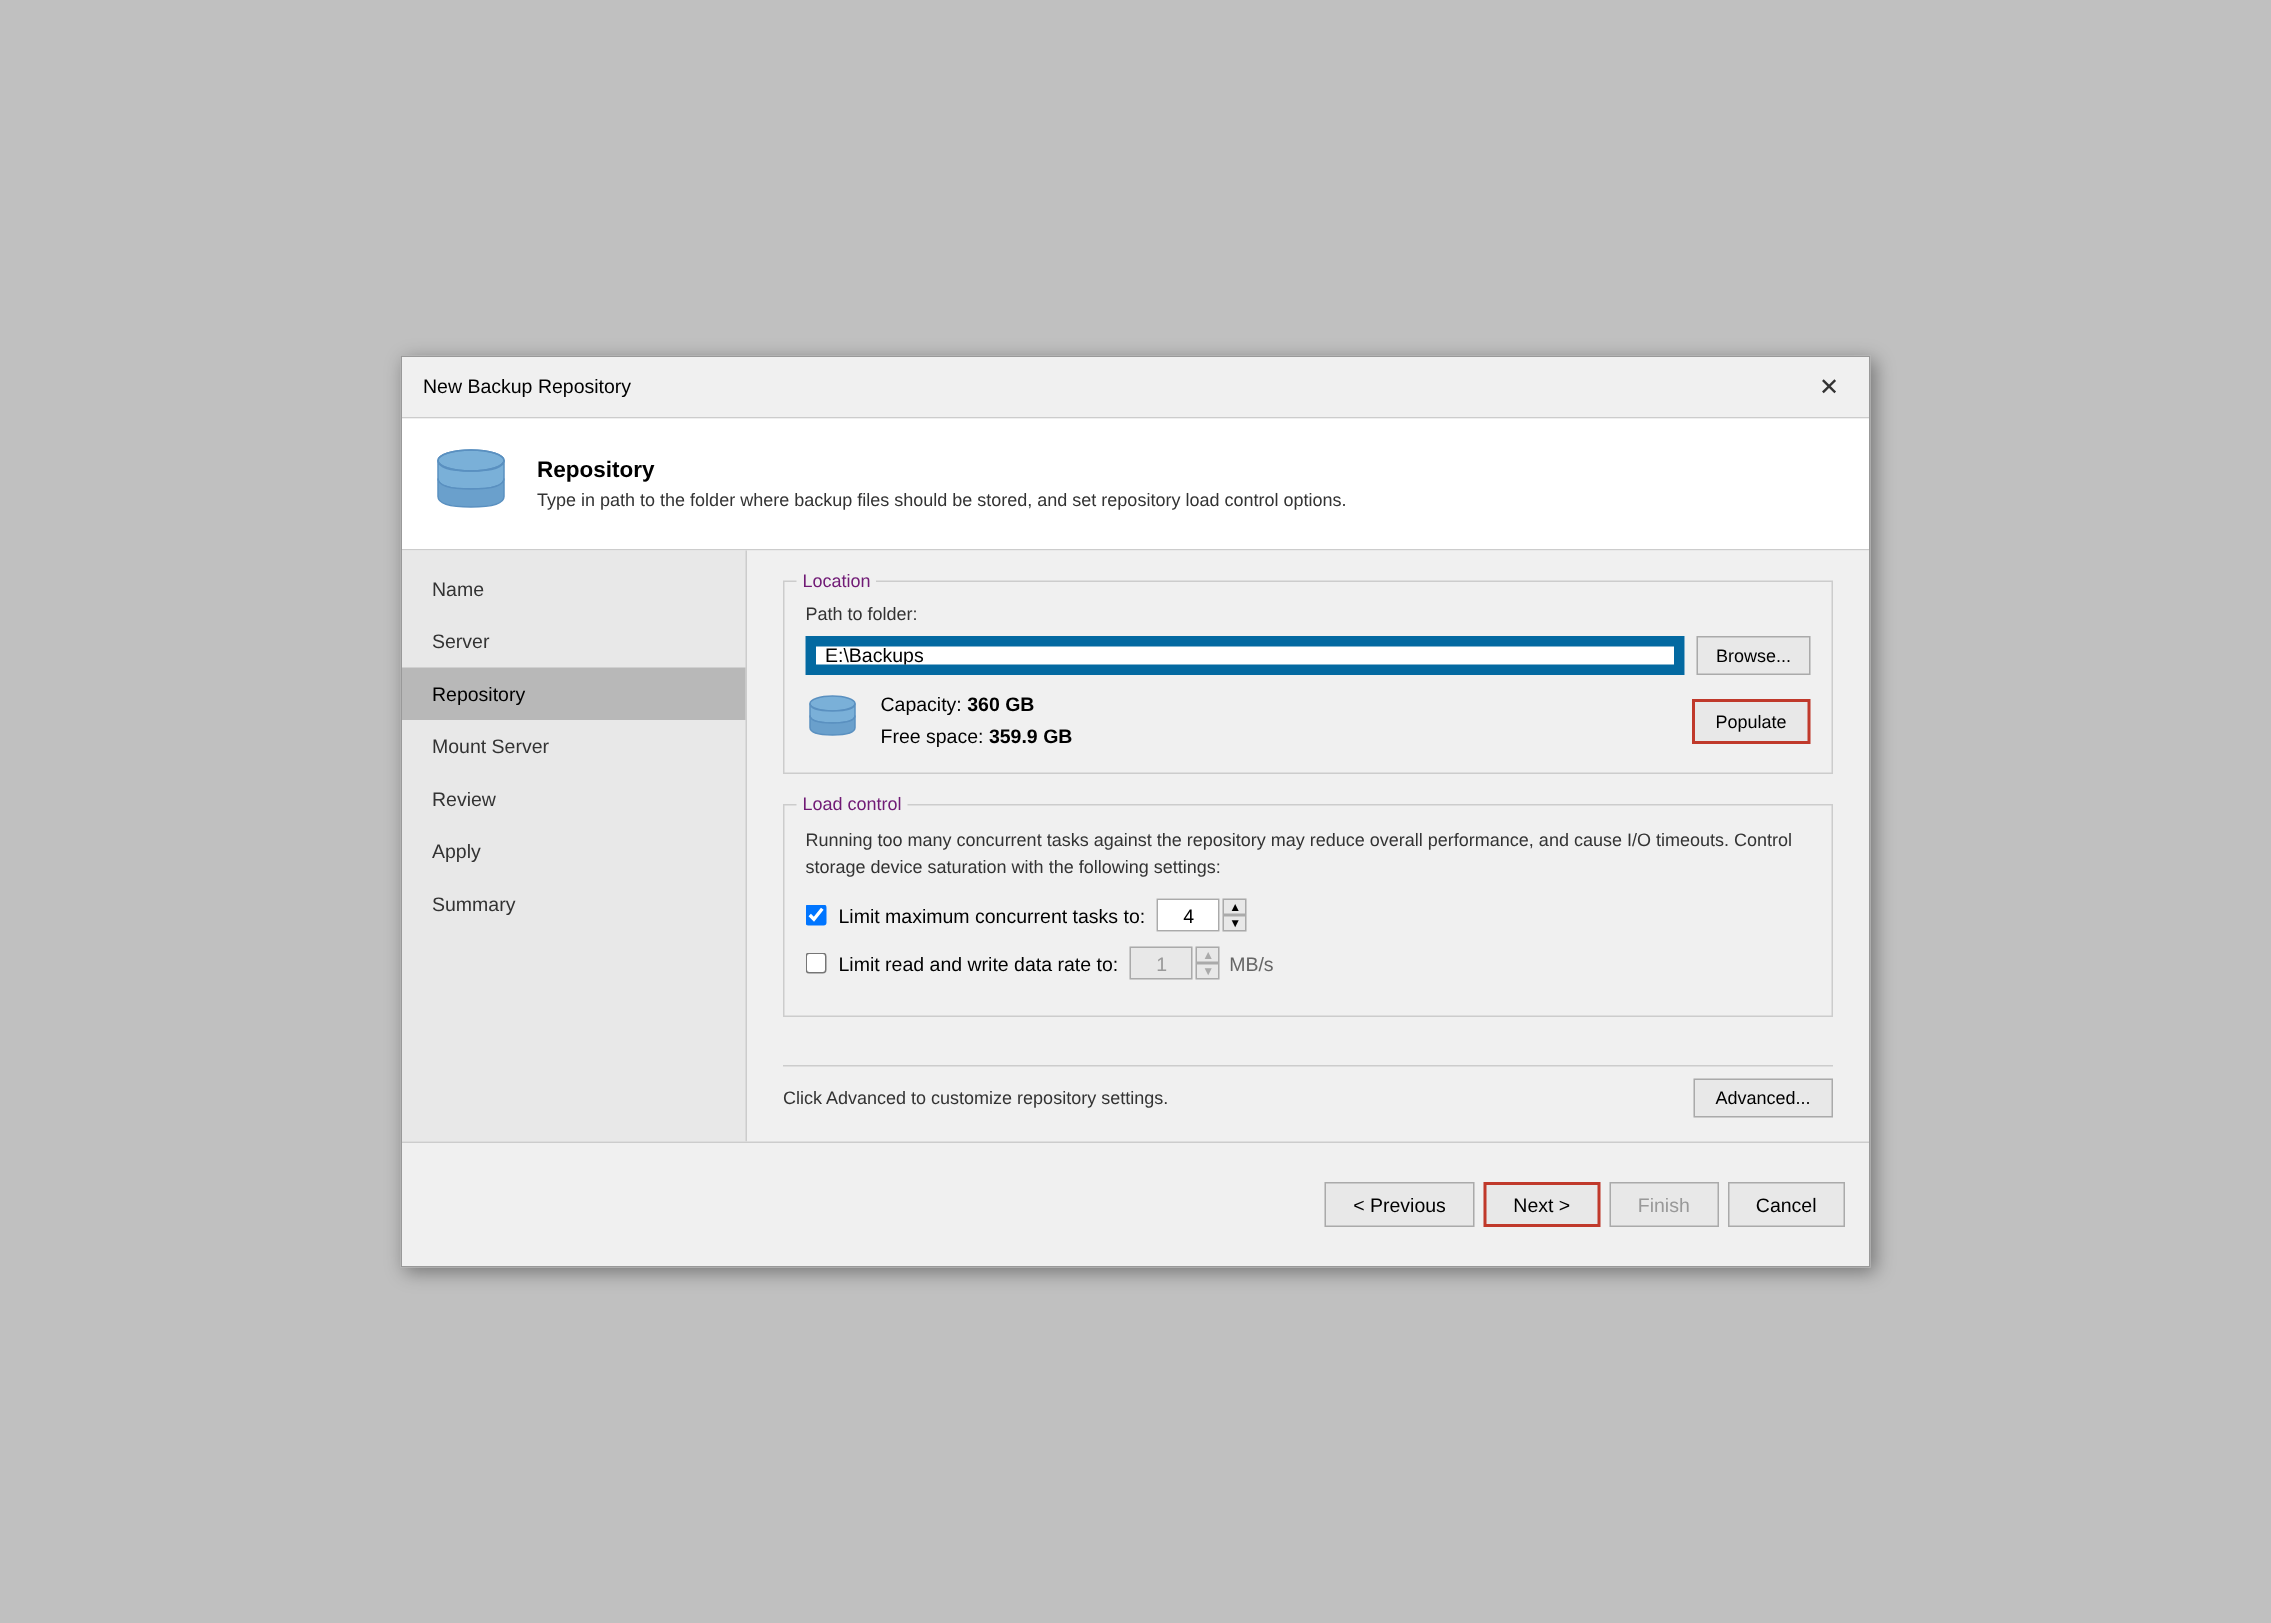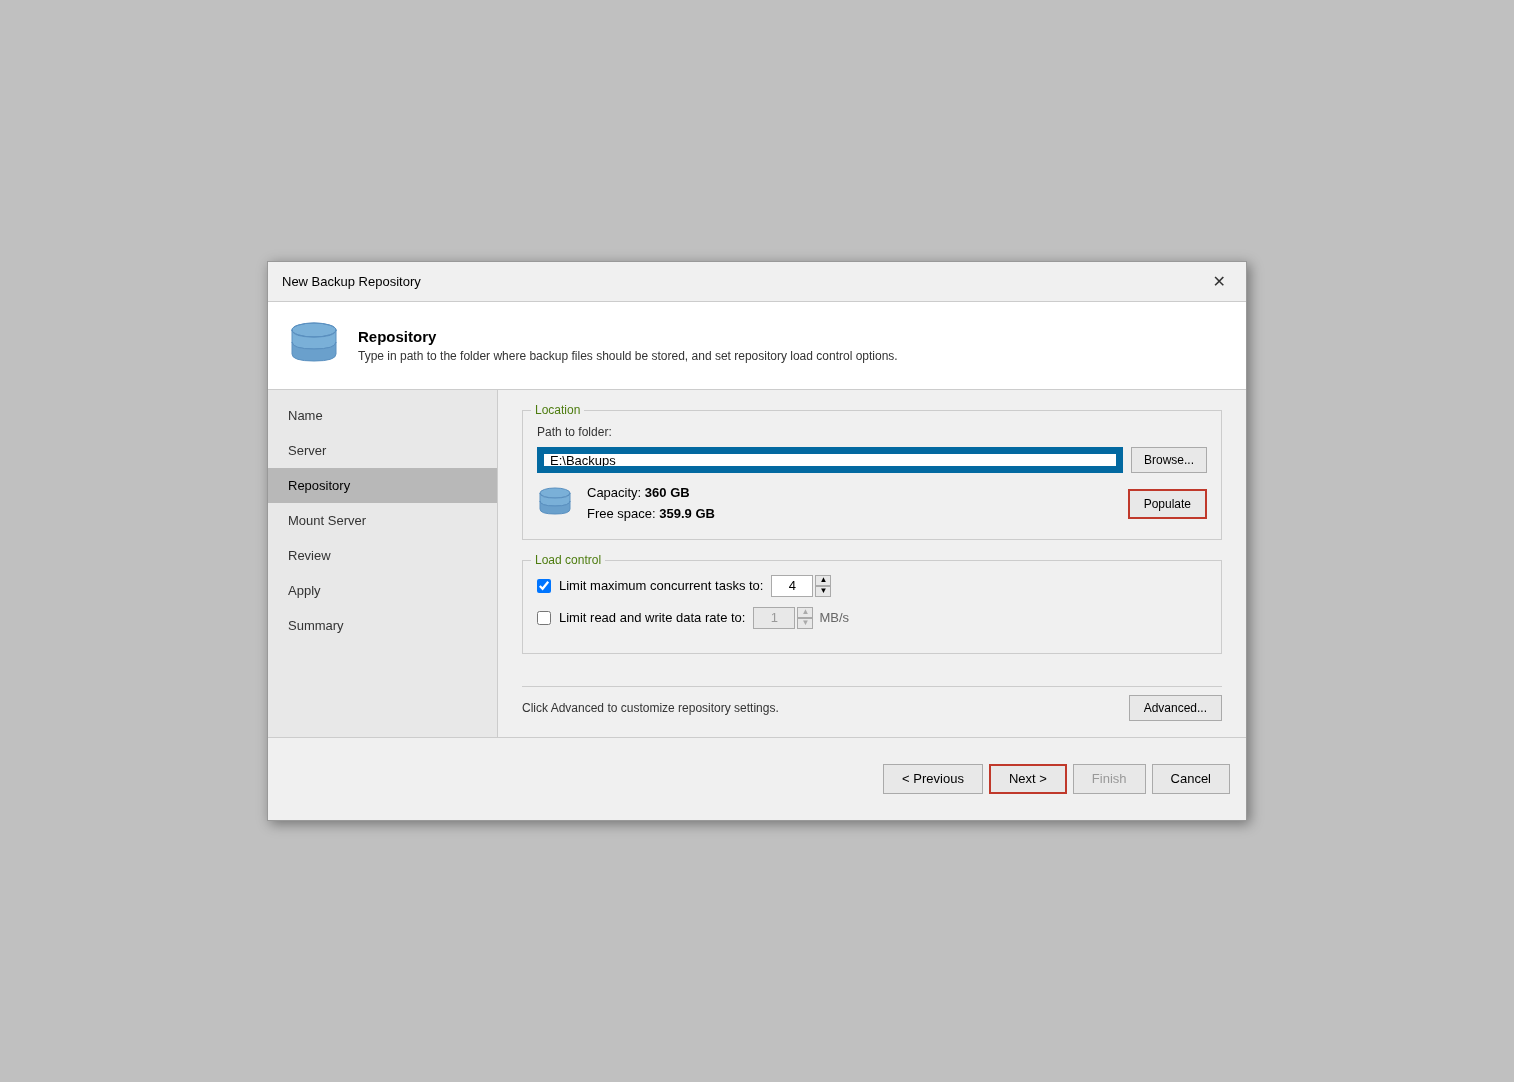--- a/index.html
+++ b/index.html
@@ -98,21 +98,21 @@
 
     .fieldset {
       border: 1px solid #ccc;
       background: #f0f0f0;
       padding: 14px 14px 14px 14px;
       position: relative;
       margin-top: 4px;
     }
     .fieldset-legend {
       font-size: 12px;
-      color: #4d7c0f;
+      color: #701a75;
       position: absolute;
       top: -8px;
       left: 8px;
       background: #f0f0f0;
       padding: 0 4px;
     }
 
     .path-row {
       display: flex;
       align-items: center;
@@ -362,20 +362,21 @@
               <strong>359.9 GB</strong>
             </div>
           </div>
           <button class="populate-btn">Populate</button>
         </div>
       </div>
 
       <div class="fieldset load-control-section">
         <span class="fieldset-legend">Load control</span>
 
+        <p class="load-control-desc">Running too many concurrent tasks against the repository may reduce overall performance, and cause I/O timeouts. Control storage device saturation with the following settings:</p>
 
         <div class="checkbox-row">
           <input type="checkbox" id="limit-tasks" checked="" style="">
           <label for="limit-tasks">Limit maximum concurrent tasks to:</label>
           <div class="spinner-input-group">
             <input class="spinner-input" type="text" value="4" style="">
             <div class="spinner-btns">
               <button>▲</button>
               <button>▼</button>
             </div>

